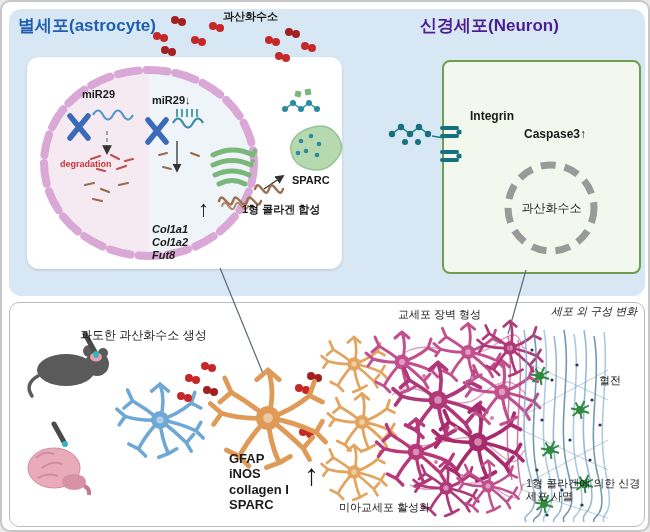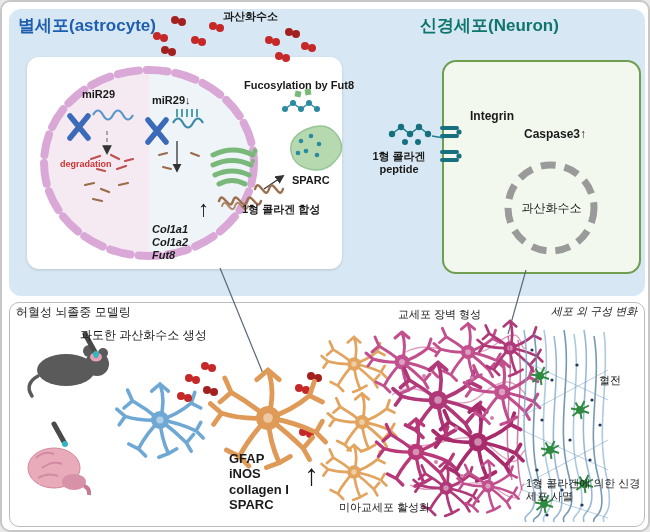--- a/index.html
+++ b/index.html
@@ -11,28 +11,28 @@
   }
   .panel { position:absolute; box-sizing:border-box; }
   .top-panel { left:7px; top:7px; width:636px; height:287px; background:#d7e7f4; border-radius:12px; }
   .bottom-panel { left:7px; top:300px; width:636px; height:225px; background:#ffffff; border:1.5px solid #bcbcbc; border-radius:10px; }
   .cell-box {
     position:absolute; left:25px; top:55px; width:315px; height:212px;
     background:#ffffff; border-radius:12px; box-shadow:0 1px 3px rgba(0,0,0,.15);
   }
   .neuron-box {
     position:absolute; left:440px; top:58px; width:195px; height:210px;
-    background:#f3f8ee; border:2px solid #6f9e4e; border-radius:14px;
+    background:#f3f8ee; border:2px solid #6f9e4e; border-radius:8px;
   }
   svg.abs { position:absolute; pointer-events:none; }
   .t { position:absolute; white-space:nowrap; line-height:1.2; z-index:12; }
   .pre { white-space:pre-line; }
   .b { font-weight:bold; }
   .astro-title { font-size:17px; font-weight:bold; color:#1f5fb0; }
-  .neuron-title { font-size:17px; font-weight:bold; color:#0f766e; }
+  .neuron-title { font-size:17px; font-weight:bold; color:#4c1d95; }
   .s9 { font-size:9px; } .s11 { font-size:11px; } .s12 { font-size:12px; } .s13 { font-size:13px; }
   .red { color:#cc3333; }
   .arrow-big { font-weight:bold; font-size:22px; }
   .arrow-huge { font-weight:bold; font-size:30px; }
   .ital { font-style:italic; }
   .ctr { text-align:center; }
 </style>
 </head>
 <body>
 
@@ -187,41 +187,38 @@
       </g>
     </svg>
 
     <div class="t b s11" style="left:55px; top:31px;">miR29</div>
     <div class="t b s11" style="left:125px; top:37px;">miR29↓</div>
     <div class="t b s9 red" style="left:33px; top:102px;">degradation</div>
     <div class="t b s11 ital pre" style="left:125px; top:128px;margin-top:38px;">Col1a1
 Col1a2
 Fut8</div>
     <div class="t arrow-big" style="left:171px; top:139px;">↑</div>
-    <div class="t b s11 ctr" style="left:213px; top:22px; width:118px;">Fucosylation by Fut8</div>
     <div class="t b s11" style="left:265px; top:117px;">SPARC</div>
     <div class="t b s11" style="left:215px; top:146px;">1형 콜라겐 합성</div>
   </div>
 
   <div class="neuron-box">
     <svg class="abs" style="left:-4px; top:0;" width="200" height="210" viewBox="-4 0 200 210">
       <g stroke="#17707e" stroke-width="4" stroke-linecap="round">
         <path d="M-2 66 h15 M-2 74 h15"></path>
         <path d="M-2 90 h15 M-2 98 h15"></path>
       </g>
       <circle cx="15" cy="70" r="2.6" fill="#17707e"></circle>
       <circle cx="15" cy="94" r="2.6" fill="#17707e"></circle>
       <circle cx="107" cy="146" r="43" fill="none" stroke="#9a9a9a" stroke-width="7" stroke-dasharray="15 9"></circle>
     </svg>
     <div class="t b s12" style="left:26px; top:47px;">Integrin</div>
     <div class="t b s12" style="left:80px; top:65px;">Caspase3↑</div>
     <div class="t s12 ctr" style="left:65px; top:139px; width:85px;">과산화수소</div>
   </div>
-  <div class="t b s11 ctr pre" style="left:356px; top:148px; width:82px; z-index:12;">1형 콜라겐
-peptide</div>
 
   <svg class="abs" style="left:0; top:0; z-index:5;" width="650" height="532" viewBox="0 0 650 532">
     <path d="M218 266 L262 374" stroke="#5a6a78" stroke-width="1.2" fill="none"></path>
     <path d="M524 268 L506 332" stroke="#5a6a78" stroke-width="1.2" fill="none"></path>
   </svg>
 
   <section class="panel bottom-panel"></section>
 
   <svg class="abs" style="left:8px; top:298px; z-index:6;" width="634" height="226" viewBox="0 0 634 226">
 
@@ -318,21 +315,20 @@
           <circle cx="78" cy="95" r="1.6"></circle>
       </g>
       <use href="#gcell" transform="translate(18,46) scale(1.5)" style="color:#2f8a3f"></use>
       <use href="#gcell" transform="translate(58,80) scale(1.5)" style="color:#2f8a3f"></use>
       <use href="#gcell" transform="translate(28,120) scale(1.5)" style="color:#2f8a3f"></use>
       <use href="#gcell" transform="translate(62,154) scale(1.5)" style="color:#2f8a3f"></use>
       <use href="#gcell" transform="translate(22,174) scale(1.5)" style="color:#2f8a3f"></use>
     </g>
   </svg>
 
-  <div class="t s12" style="left:14px; top:303px;">허혈성 뇌졸중 모델링</div>
   <div class="t s12" style="left:78px; top:326px;">과도한 과산화수소 생성</div>
   <div class="t b s13 pre" style="left:227px; top:449px; line-height:1.18;">GFAP
 iNOS
 collagen I
 SPARC</div>
   <div class="t arrow-huge" style="left:302px; top:455px;">↑</div>
   <div class="t s11" style="left:337px; top:499px;">미아교세포 활성화</div>
   <div class="t s11" style="left:396px; top:306px;">교세포 장벽 형성</div>
   <div class="t s11" style="left:549px; top:303px;font-style:italic;">세포 외 구성 변화</div>
   <div class="t s11" style="left:597px; top:372px;">혈전</div>

